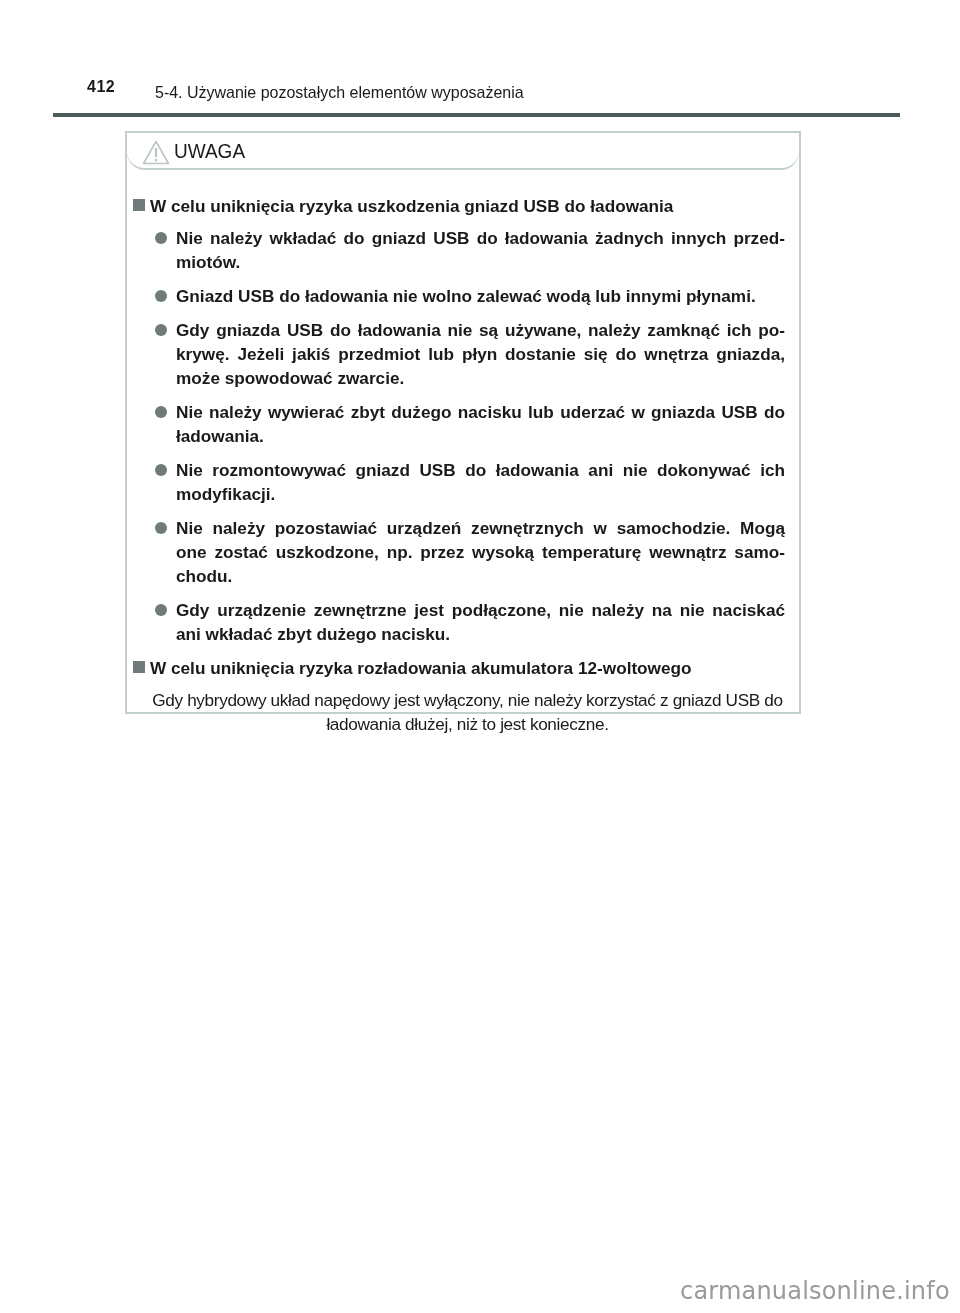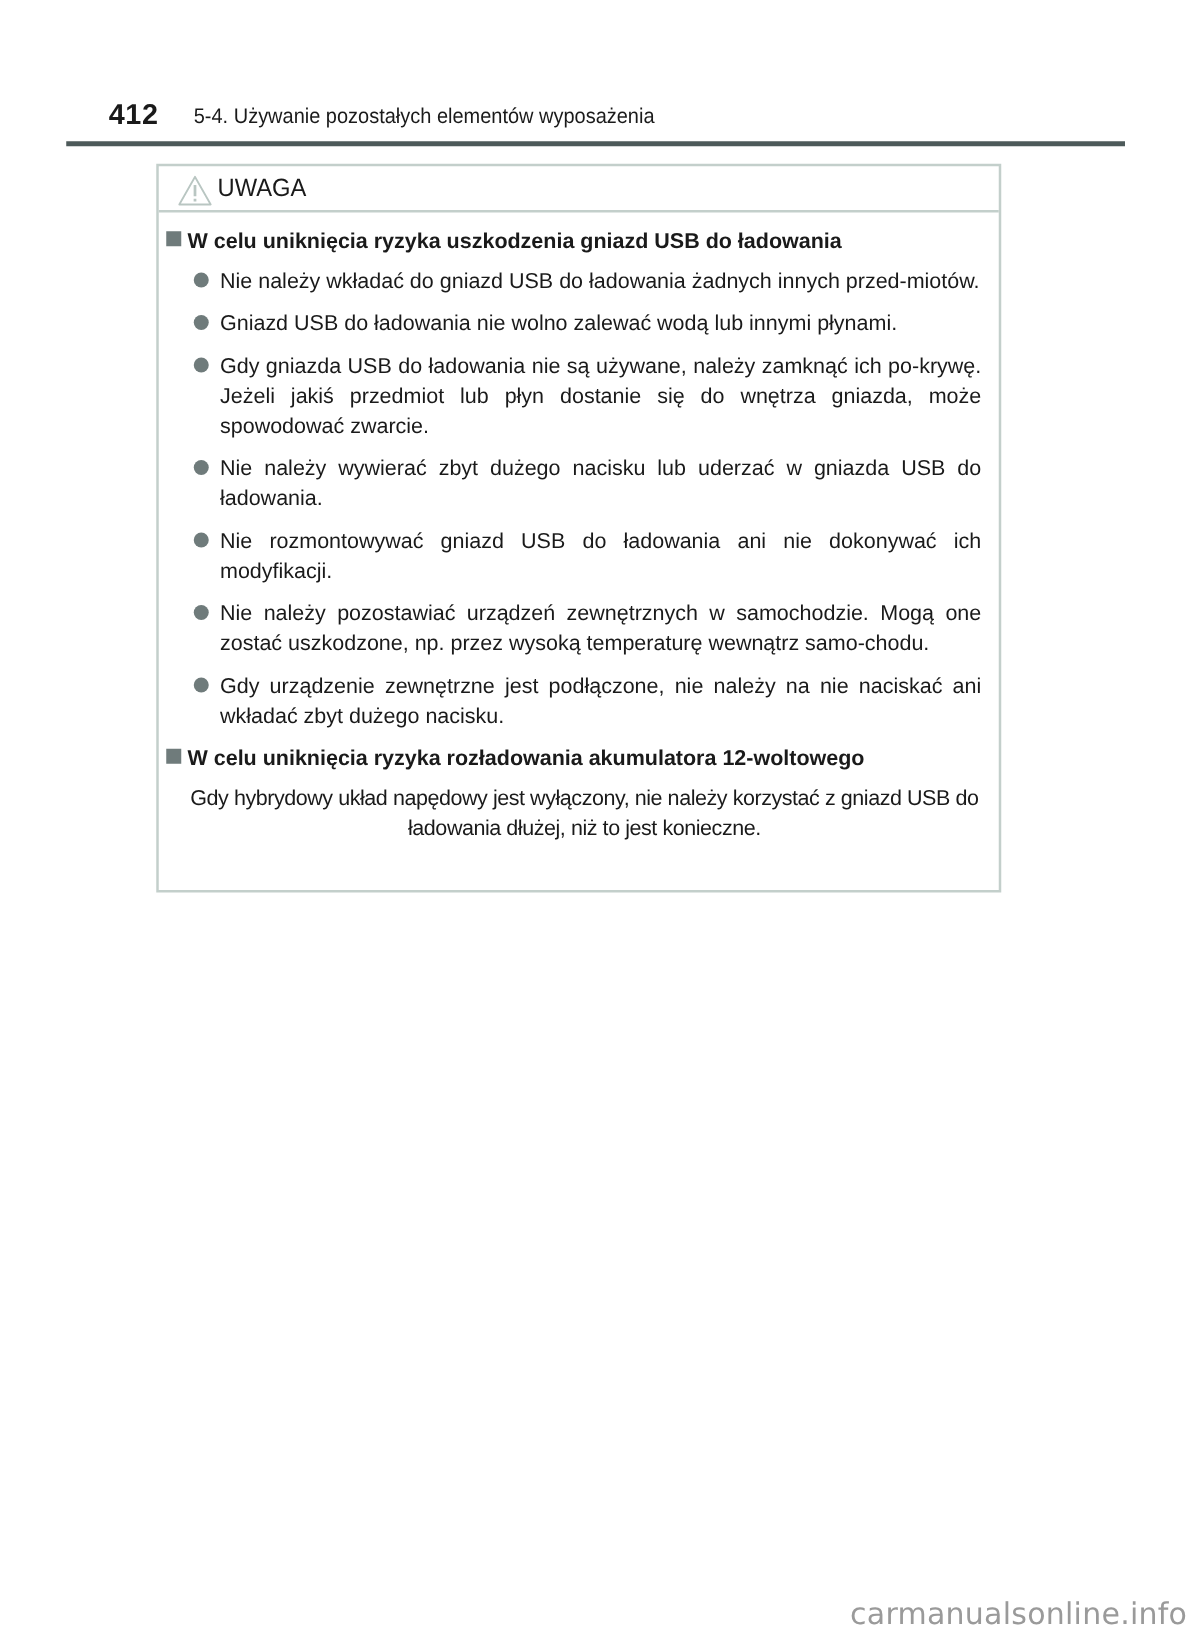--- a/index.html
+++ b/index.html
@@ -21,21 +21,21 @@
       top: 78px;
       width: 847px;
       height: 40px;
     }
     .page-number {
       position: absolute;
       left: 34px;
       top: 0;
       font-family: "Liberation Sans", sans-serif;
       font-weight: bold;
-      font-size: 23px;
+      font-size: 16px;
       letter-spacing: 0.5px;
       color: #1a1a1a;
     }
     .section-title {
       position: absolute;
       left: 102px;
       top: 5px;
       font-size: 17px;
       color: #1a1a1a;
       transform: scaleX(0.94);
@@ -57,40 +57,41 @@
       top: 131px;
       width: 672px;
       height: 579px;
       border: 2px solid #c3cfcb;
       box-sizing: content-box;
     }
     .warning-head {
       height: 35px;
       border-bottom: 2px solid #c3cfcb;
       position: relative;
+      border-radius: 18px;
     }
     .warning-icon {
       position: absolute;
       left: 15px;
       top: 7px;
       width: 28px;
       height: 25px;
     }
     .warning-title {
       position: absolute;
       left: 47px;
       top: 7px;
       font-size: 20px;
       color: #1a1a1a;
       transform: scaleX(0.95);
       transform-origin: left center;
     }
     .warning-body {
       position: relative;
-      padding: 10px 14px 0 4px;
+      padding: 24px 14px 0 4px;
       font-size: 17.2px;
       line-height: 24px;
     }
     .heading {
       position: relative;
       padding-left: 19px;
       font-weight: bold;
       margin-top: 0;
       margin-bottom: 8px;
       white-space: nowrap;
@@ -102,20 +103,21 @@
       width: 12px;
       height: 12px;
       background: #6f7b7b;
     }
     .item {
       position: relative;
       padding-left: 45px;
       margin-bottom: 10px;
       text-align: justify;
       text-align-last: left;
+      font-weight: bold;
     }
     .item .dot {
       position: absolute;
       left: 24px;
       top: 6px;
       width: 12px;
       height: 12px;
       border-radius: 50%;
       background: #6f7b7b;
     }

